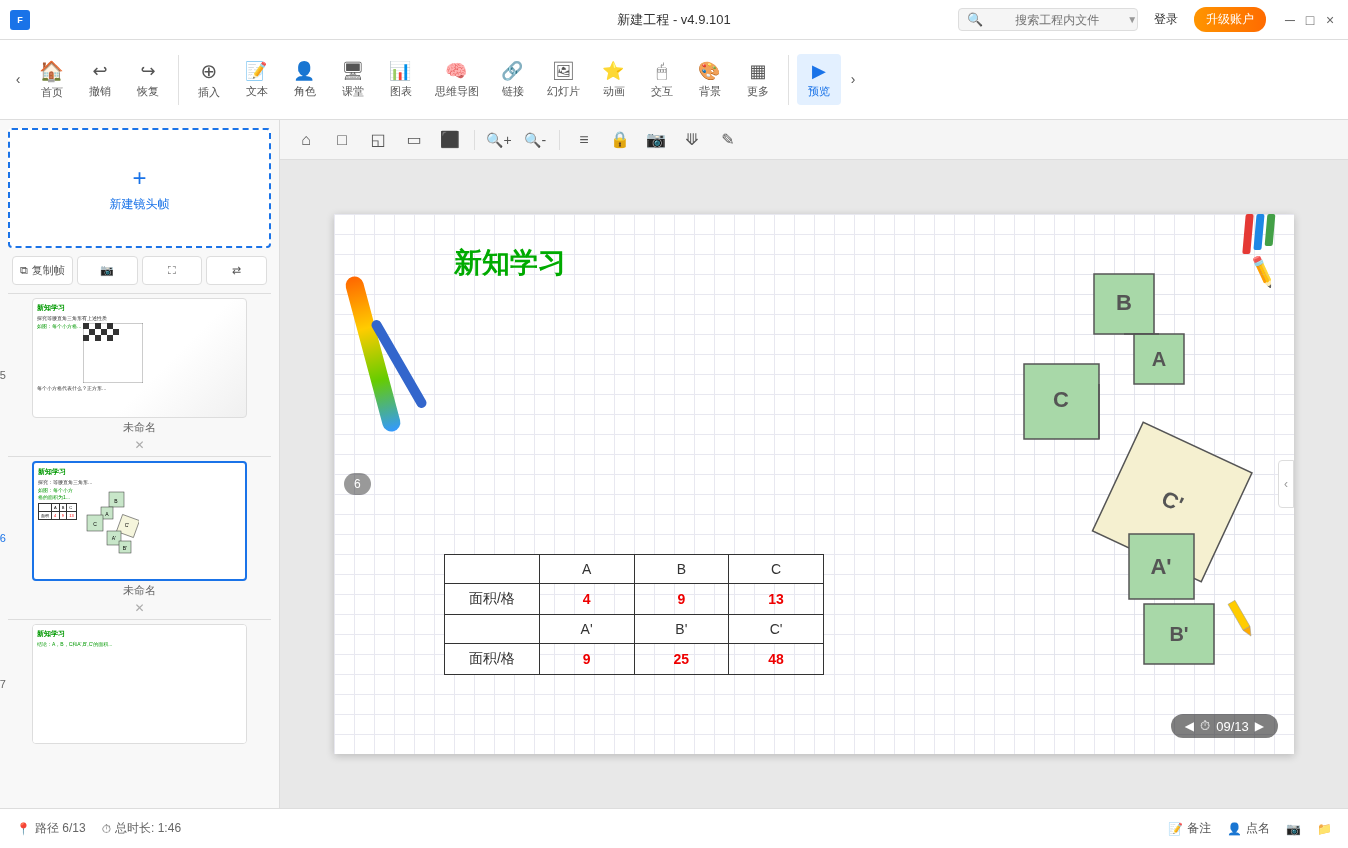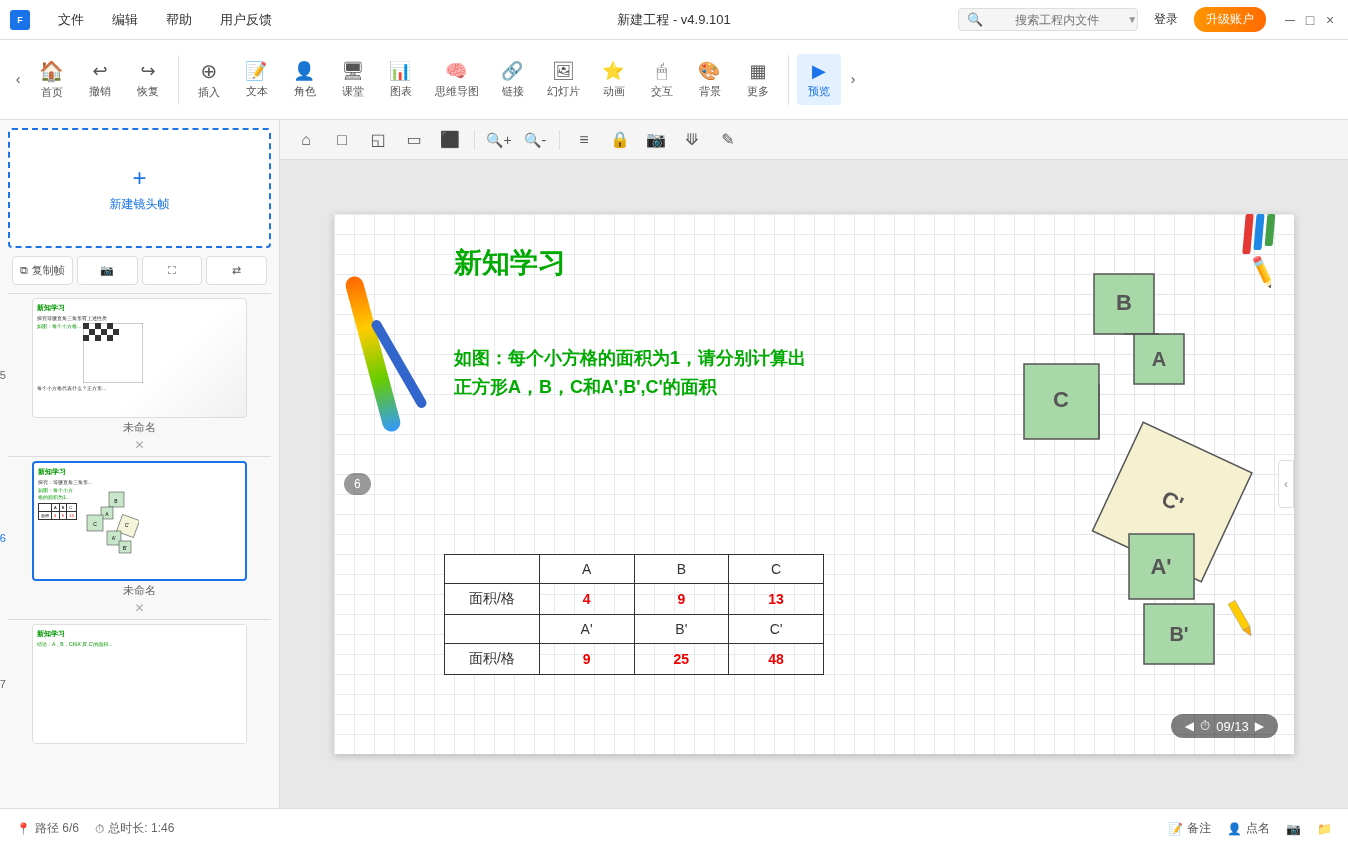--- a/index.html
+++ b/index.html
@@ -134,26 +134,20 @@
     }
   </style>
 </head>
 <body>
 
 <div id="titlebar">
   <div class="logo-area">
     <div class="logo-icon">
       <span style="font-size:9px;font-weight:bold;color:white;">F</span>
     </div>
-  </div>
-  <div class="menu-items">
-    <span>文件</span>
-    <span>编辑</span>
-    <span>帮助</span>
-    <span>用户反馈</span>
   </div>
   <div class="title">新建工程 - v4.9.101</div>
   <div class="right-section">
     <div class="search-box">
       <span style="color:#999;margin-right:4px;">🔍</span>
       <input type="text" placeholder="搜索工程内文件" style="">
       <span style="color:#999;font-size:10px;">▼</span>
     </div>
     <span class="login-btn">登录</span>
     <button class="upgrade-btn">升级账户</button>
@@ -403,23 +397,20 @@
           <div style="width:8px;height:32px;background:#43a047;border-radius:2px;transform:skewX(-5deg);"></div>
         </div>
 
         <div style="position:absolute;right:16px;top:44px;font-size:24px;transform:rotate(20deg);">✏️</div>
 
         <div style="position:absolute;left:120px;top:30px;">
           <div class="slide-title">新知学习</div>
         </div>
 
 
-        <div style="position:absolute;left:120px;top:130px;width:360px;">
-          <div class="slide-main-text">如图：每个小方格的面积为1，请分别计算出正方形A，B，C和A',B',C'的面积</div>
-        </div>
 
         <div style="position:absolute;left:110px;top:340px;">
           <table class="data-table">
             <tbody>
                 <tr>
               <td class="label-cell val-black"></td>
               <td class="label-cell val-black">A</td>
               <td class="label-cell val-black">B</td>
               <td class="label-cell val-black">C</td>
             </tr>
@@ -500,21 +491,21 @@
       </div>
     </div>
 
 
   </div>
 </div>
 
 <div id="statusbar">
   <div class="status-item">
     <span>📍</span>
-    <span>路径 6/6</span>
+    <span>路径 6/13</span>
   </div>
   <div class="status-item">
     <span>⏱</span>
     <span>总时长: 1:46</span>
   </div>
   <div class="status-divider"></div>
   <div class="status-right">
     <div class="status-action">
       <span>📝</span>
       <span>备注</span>

